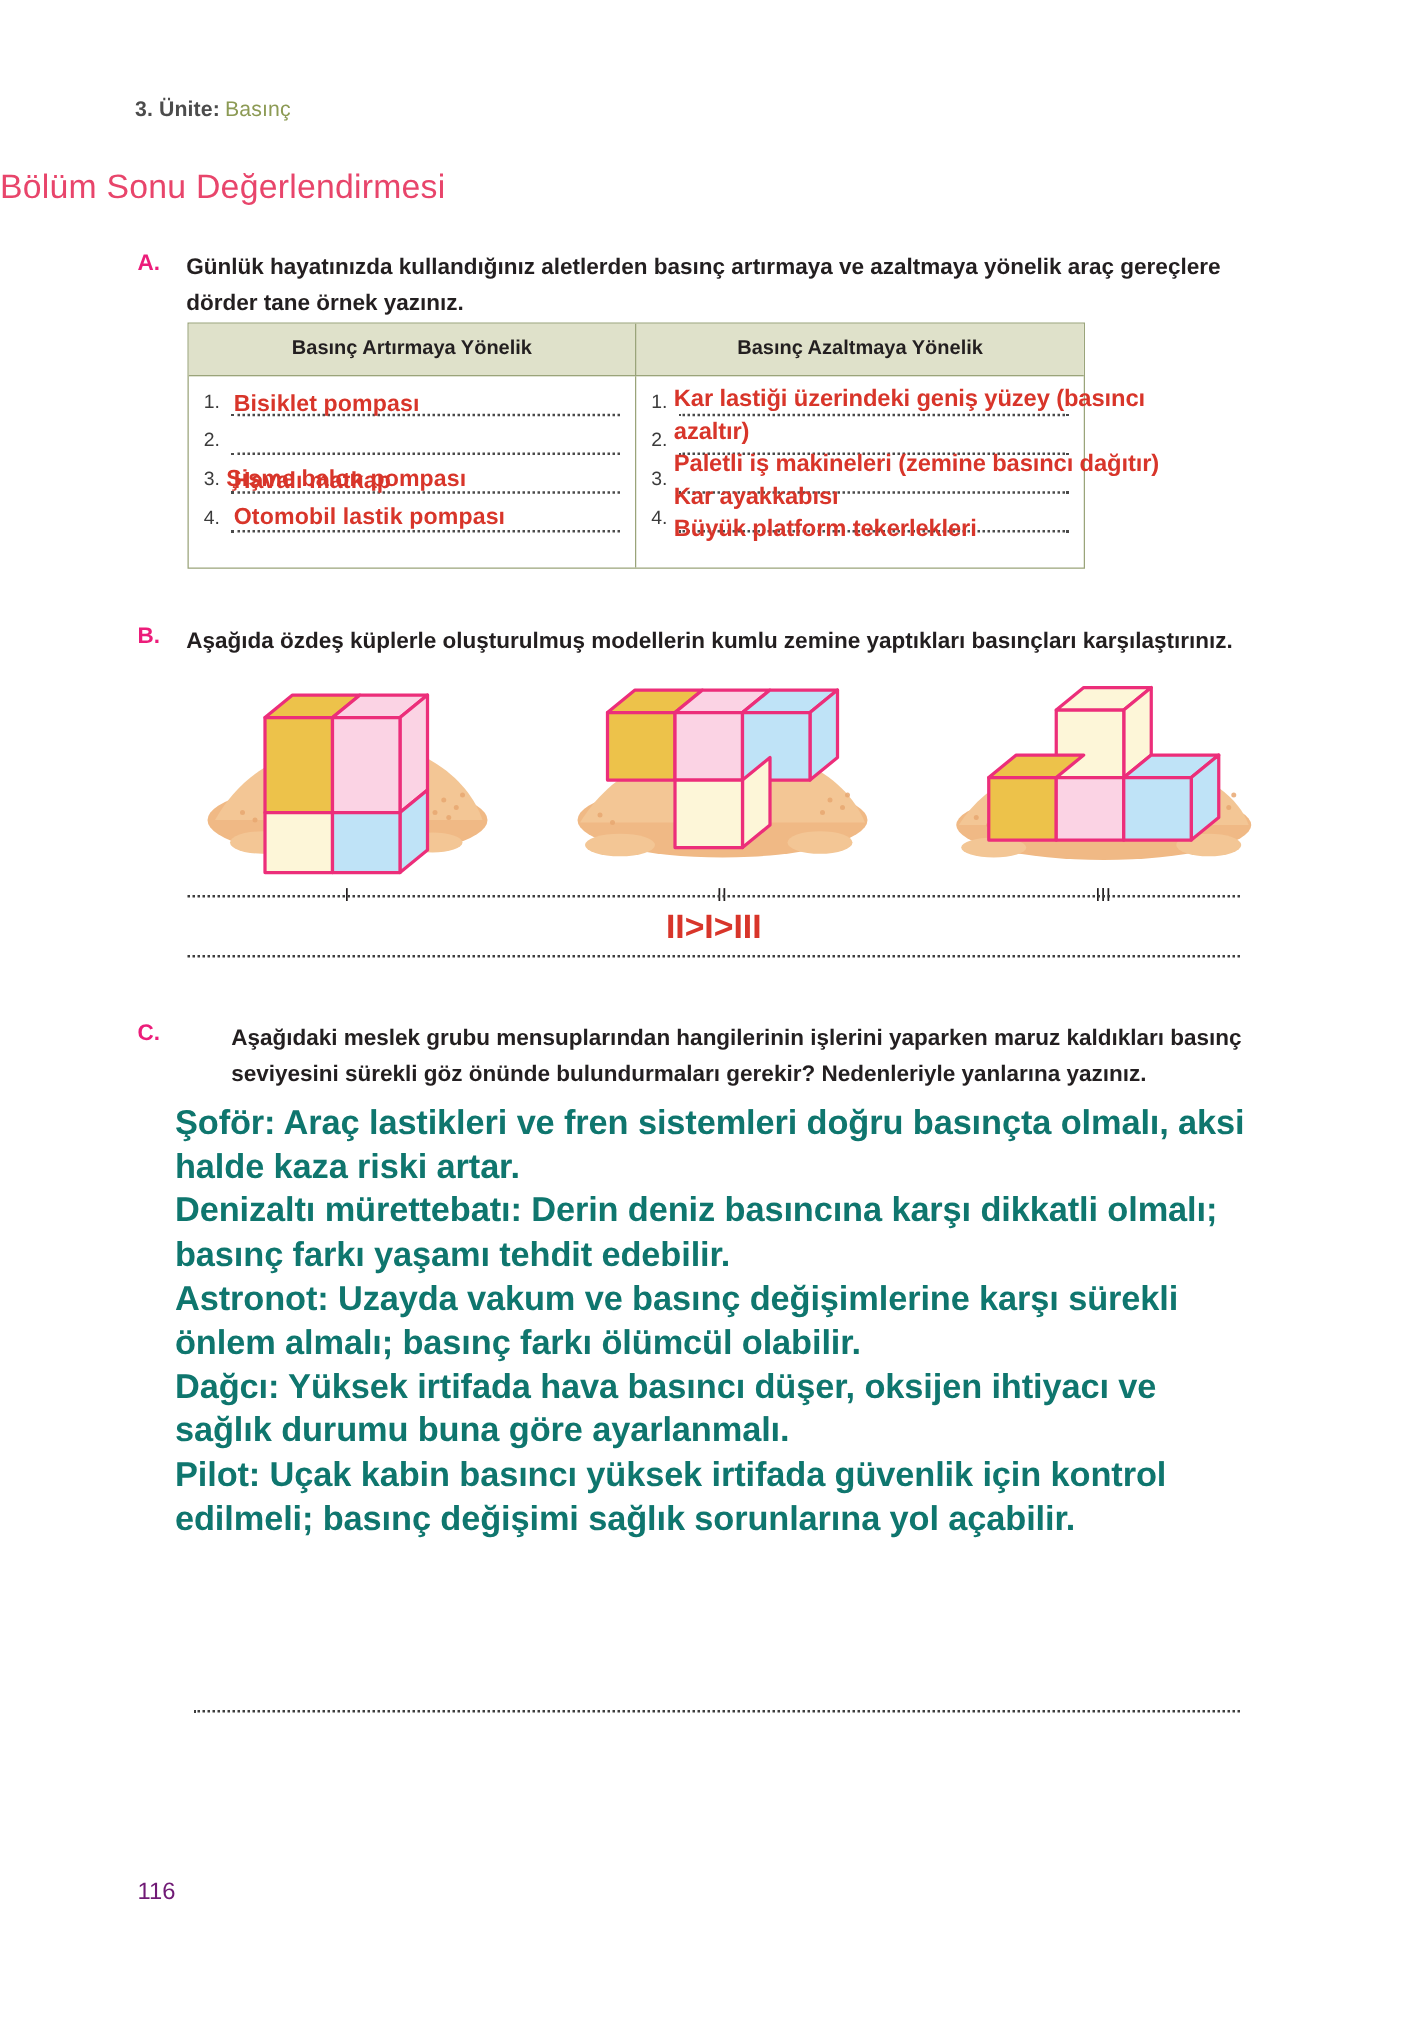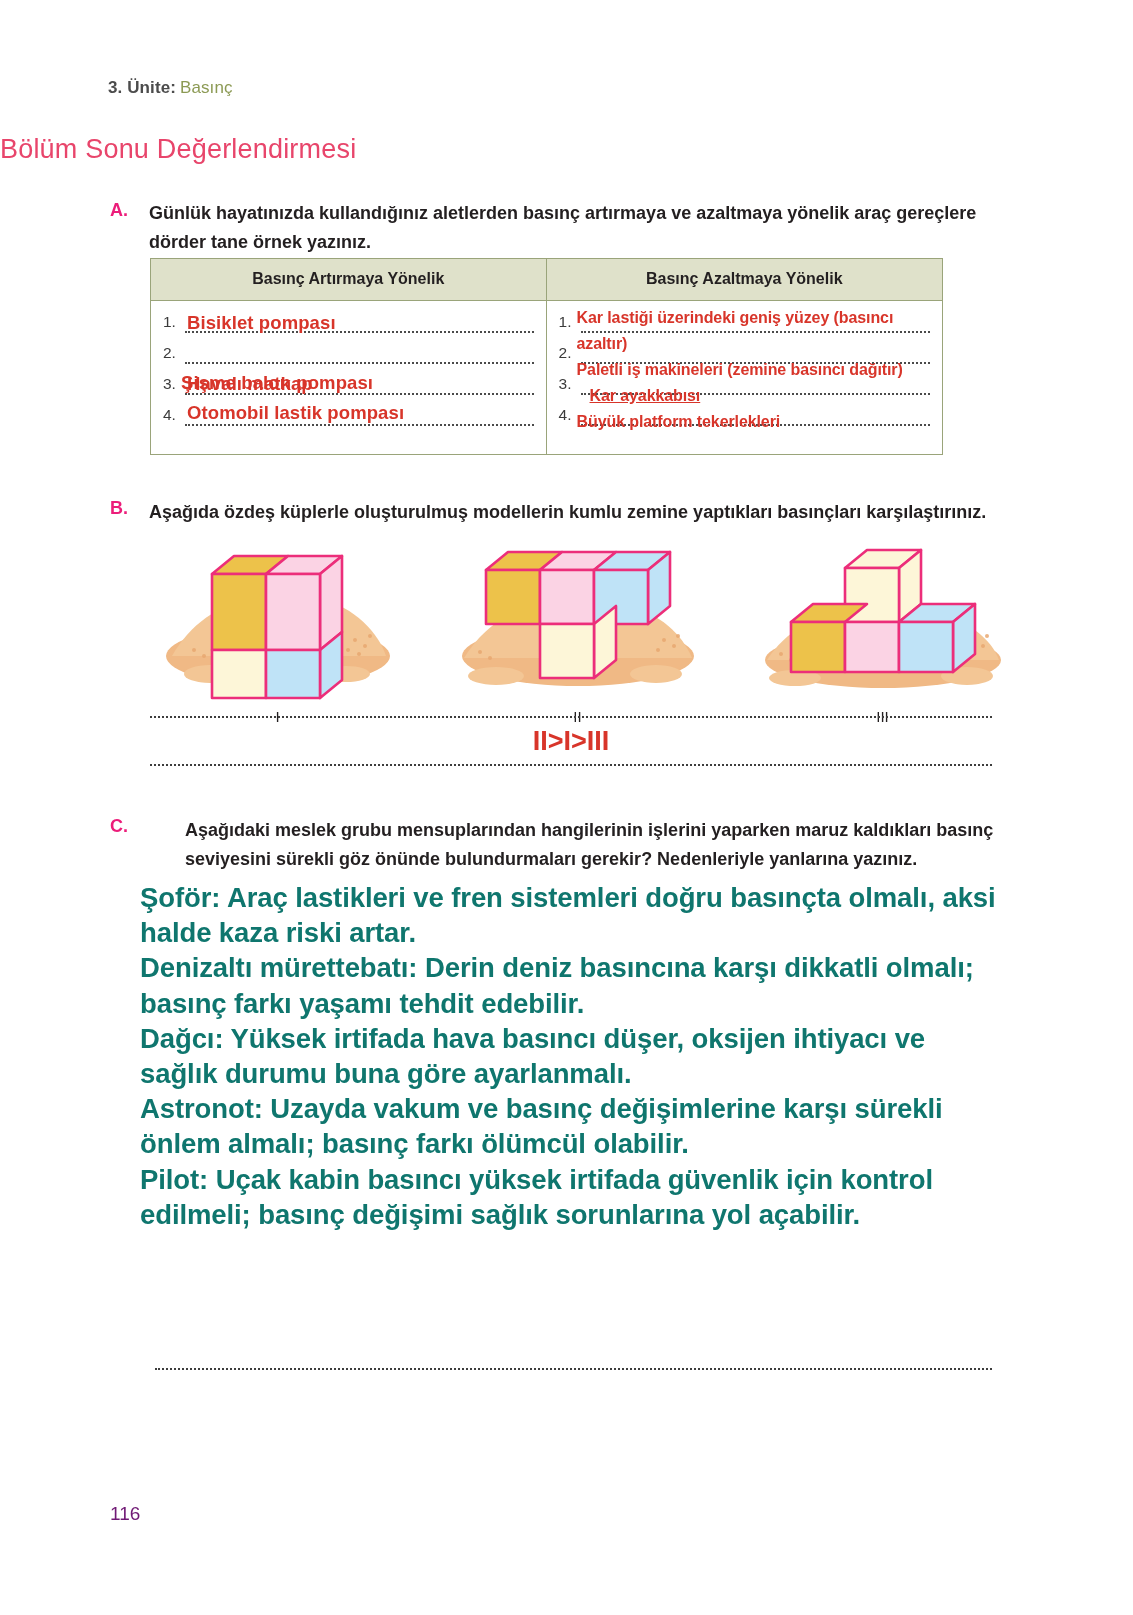--- a/index.html
+++ b/index.html
@@ -14,36 +14,36 @@
   .runhead{position:absolute;left:108px;top:78px;font-size:17px;font-weight:700;color:#4c4c4c;letter-spacing:.1px;}
   .runhead .unit-topic{font-weight:400;color:#8c9a54;margin-left:4px;}
 
   
   .main-title{position:absolute;left:0;top:134px;width:1133px;text-align:left;
     font-size:27px;font-weight:400;color:#e8456b;letter-spacing:.2px;}
   .q-letter{position:absolute;font-size:18px;font-weight:700;color:#ec1d7a;}
   .q-text{position:absolute;font-size:18px;font-weight:700;color:#231f20;line-height:1.62;}
 
   
-  .tbl{position:absolute;left:150px;top:258px;width:793px;border:1px solid #9aa47a;box-sizing:border-box;}
+  .tbl{position:absolute;left:150px;top:258px;width:718px;border:1px solid #9aa47a;box-sizing:border-box;}
   .tbl-head{display:flex;background:#dfe1ca;border-bottom:1px solid #9aa47a;}
   .tbl-head > div{font-size:16px;font-weight:700;color:#231f20;text-align:center;padding:11px 4px 12px;}
   .th-l{width:421px;border-right:1px solid #9aa47a;box-sizing:border-box;}
   .th-r{width:421px;box-sizing:border-box;}
   .tbl-body{display:flex;height:153px;position:relative;}
   .cell{width:421px;box-sizing:border-box;position:relative;padding:6px 12px 0 12px;}
   .cell.left{border-right:1px solid #9aa47a;}
   .num-line{display:flex;align-items:flex-start;height:31px;}
   .num{font-size:15.5px;color:#3b3b3b;width:22px;flex:0 0 22px;padding-top:6px;}
   .dots{flex:1;border-bottom:2.2px dotted #4a4a4a;height:20px;margin-top:4px;}
 
   
   .hand{position:absolute;color:#d8352a;font-weight:700;white-space:nowrap;}
   .hand-l{font-size:18.5px;letter-spacing:.1px;}
-  .hand-r{font-size:16px;letter-spacing:-.1px;text-align:right;}
+  .hand-r{font-size:19px;letter-spacing:-.1px;text-align:right;}
 
   
   .figrow{position:absolute;left:150px;top:528px;width:860px;height:175px;}
   .fig{position:absolute;width:255px;height:175px;}
   .fig svg{display:block;}
   .fig-label{position:absolute;top:180px;width:255px;text-align:center;font-size:15px;color:#231f20;}
 
   
   .rule{position:absolute;border-bottom:2.6px dotted #3d3d3d;height:0;}
   .bigans{position:absolute;color:#d8352a;font-weight:700;font-size:27px;text-align:center;}
@@ -115,21 +115,21 @@
           <span class="dots"></span>
         </div>
         <div class="num-line">
           <span class="num">4.</span>
           <span class="dots"></span>
         </div>
 
         <span class="hand hand-r" style="left:30px;top:8px;">Kar lastiği üzerindeki geniş yüzey (basıncı</span>
         <span class="hand hand-r" style="left:30px;top:34px;">azaltır)</span>
         <span class="hand hand-r" style="left:30px;top:60px;">Paletli iş makineleri (zemine basıncı dağıtır)</span>
-        <span class="hand hand-r" style="left:43px;top:86px;text-decoration:underline;">Kar ayakkabısı</span>
+        <span class="hand hand-r" style="left:30px;top:86px;">Kar ayakkabısı</span>
         <span class="hand hand-r" style="left:30px;top:112px;">Büyük platform tekerlekleri</span>
       </div>
     </div>
   </div>
 
   <div class="q-letter" style="left:110px;top:498px;">B.</div>
   <div class="q-text" style="left:149px;top:498px;width:850px;">Aşağıda özdeş küplerle oluşturulmuş modellerin kumlu zemine yaptıkları basınçları karşılaştırınız.</div>
 
   <div class="figrow">
 
@@ -242,21 +242,21 @@
   <div class="rule" style="left:150px;top:716px;width:842px;"></div>
   <div class="bigans" style="left:150px;top:726px;width:842px;">II&gt;I&gt;III</div>
   <div class="rule" style="left:150px;top:764px;width:842px;"></div>
 
   <div class="q-letter" style="left:110px;top:816px;">C.</div>
   <div class="q-text" style="left:153px;top:816px;width:845px;margin-left:32px;">Aşağıdaki meslek grubu mensuplarından hangilerinin işlerini yaparken maruz kaldıkları basınç seviyesini sürekli göz önünde bulundurmaları gerekir? Nedenleriyle yanlarına yazınız.</div>
 
   <div class="c-answer">
     <div>Şoför: Araç lastikleri ve fren sistemleri doğru basınçta olmalı, aksi halde kaza riski artar.</div>
     <div>Denizaltı mürettebatı: Derin deniz basıncına karşı dikkatli olmalı; basınç farkı yaşamı tehdit edebilir.</div>
+    <div>Astronot: Uzayda vakum ve basınç değişimlerine karşı sürekli önlem almalı; basınç farkı ölümcül olabilir.</div>
     <div>Dağcı: Yüksek irtifada hava basıncı düşer, oksijen ihtiyacı ve sağlık durumu buna göre ayarlanmalı.</div>
-    <div>Astronot: Uzayda vakum ve basınç değişimlerine karşı sürekli önlem almalı; basınç farkı ölümcül olabilir.</div>
     <div>Pilot: Uçak kabin basıncı yüksek irtifada güvenlik için kontrol edilmeli; basınç değişimi sağlık sorunlarına yol açabilir.</div>
   </div>
 
   <div class="rule" style="left:155px;top:1368px;width:837px;"></div>
 
   <div class="pageno">116</div>
 </div>
 
 </body></html>

